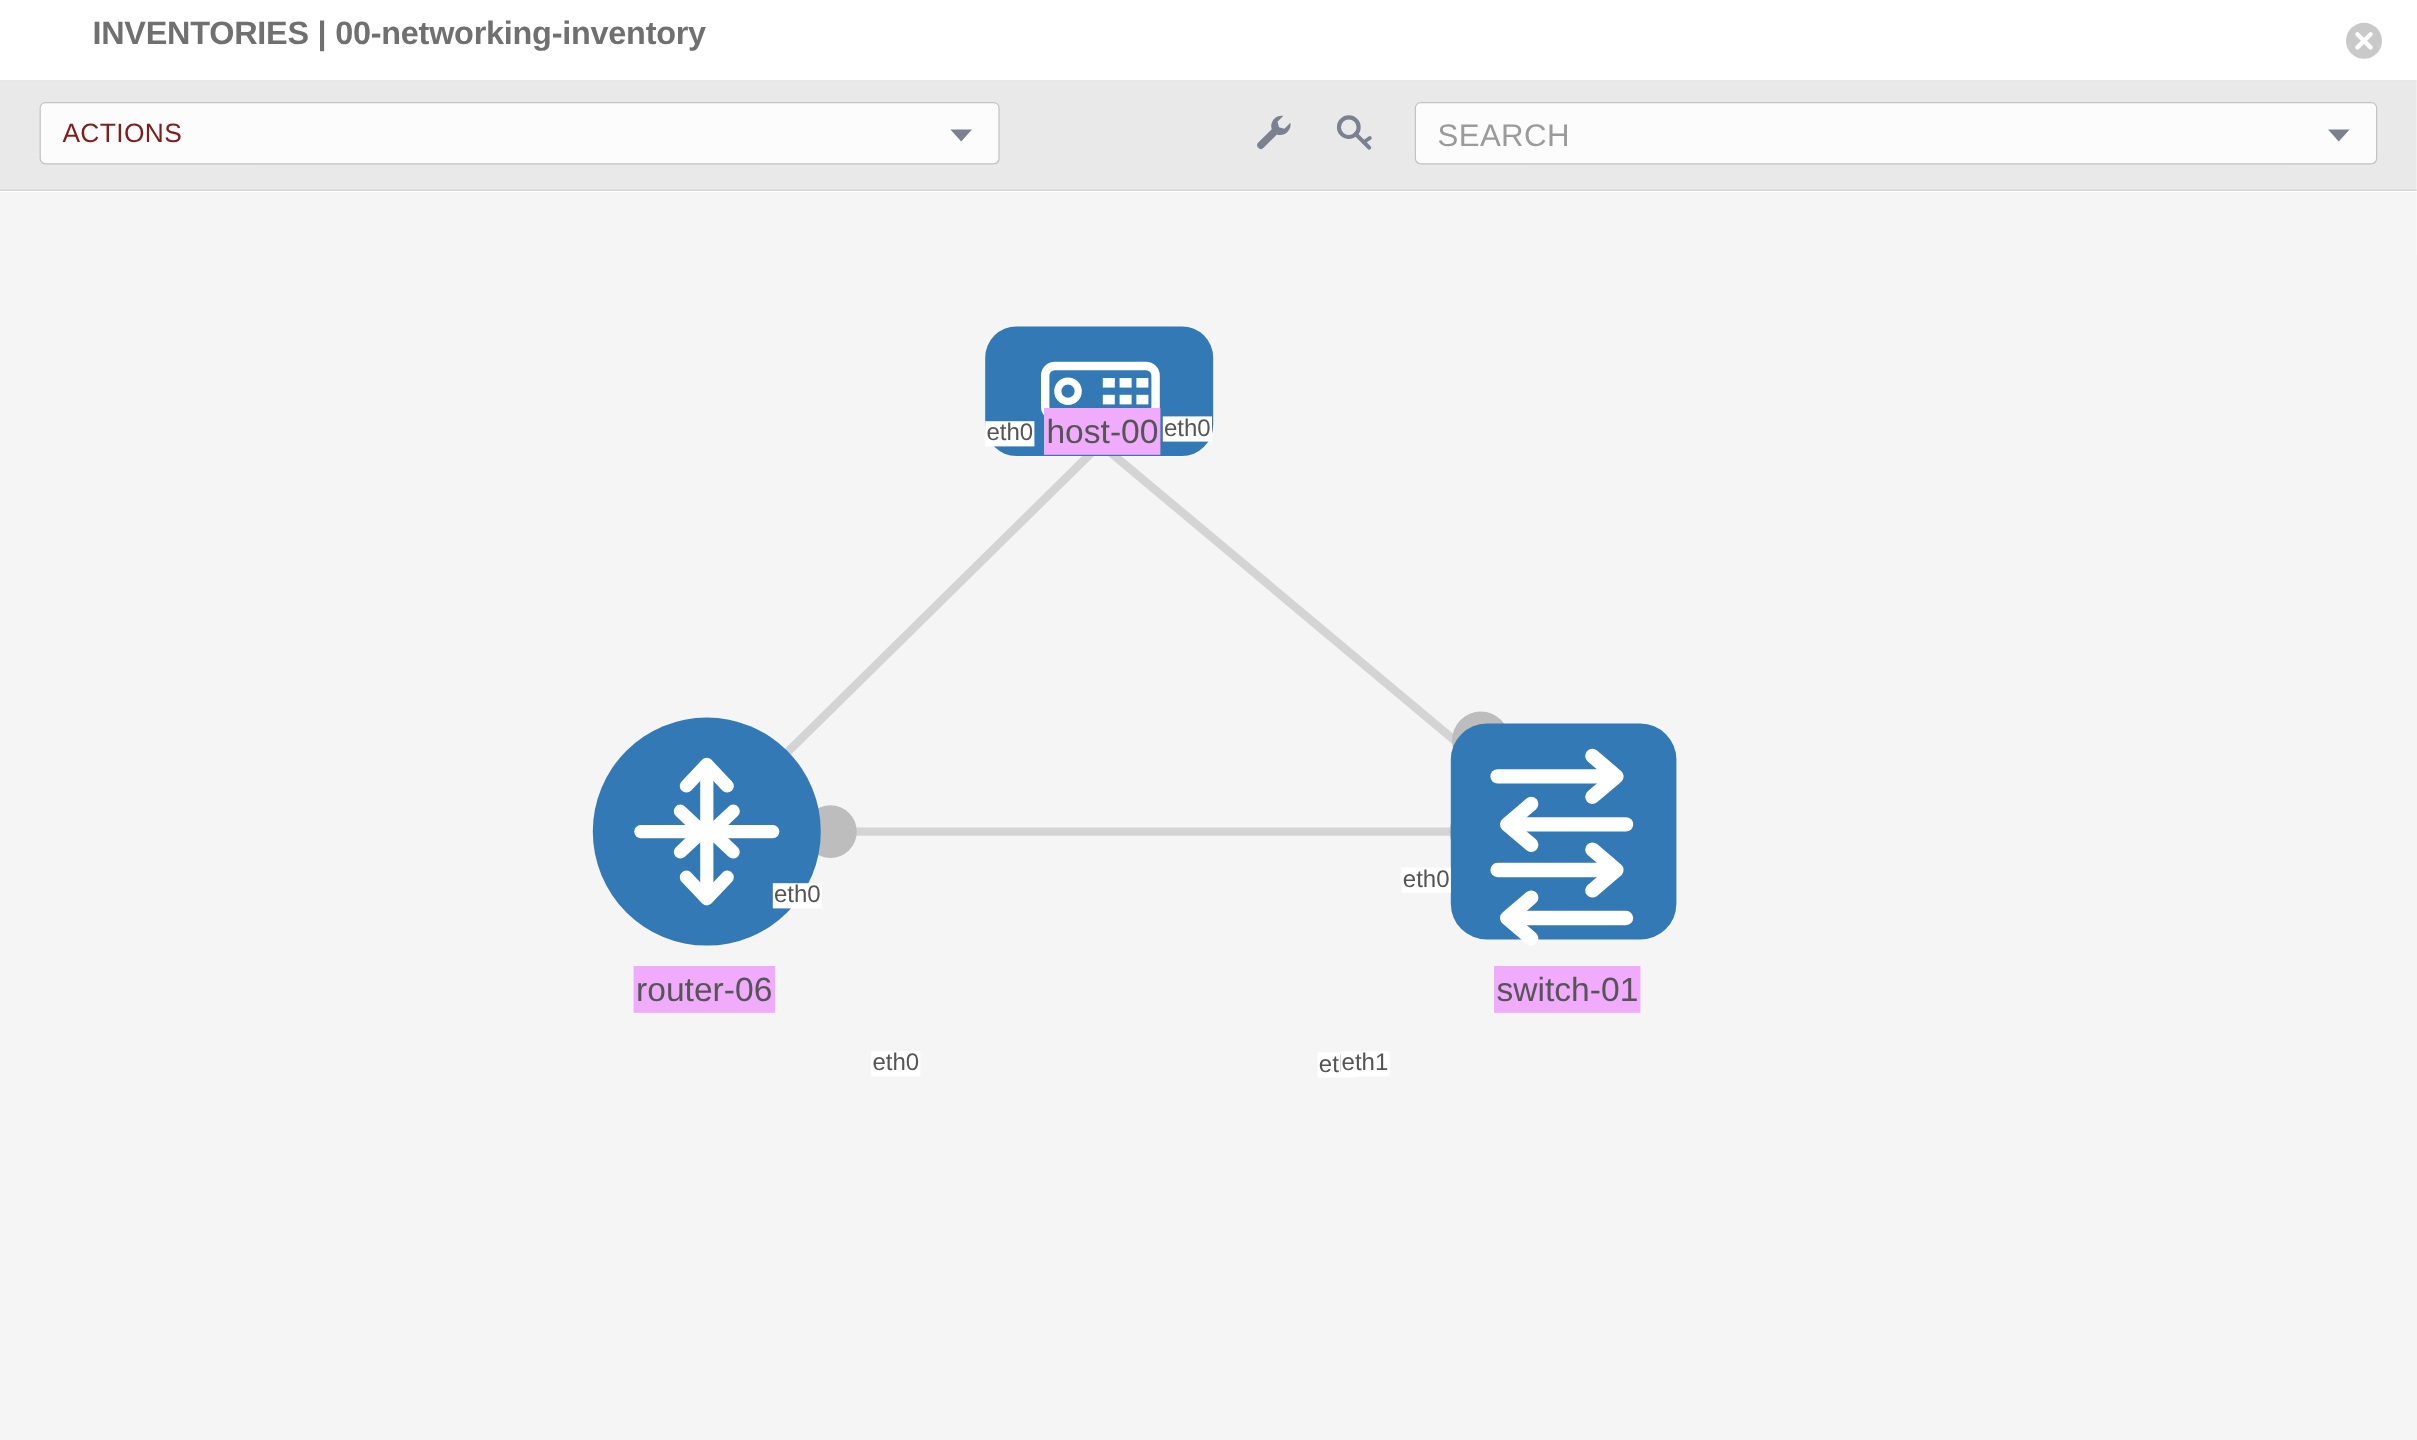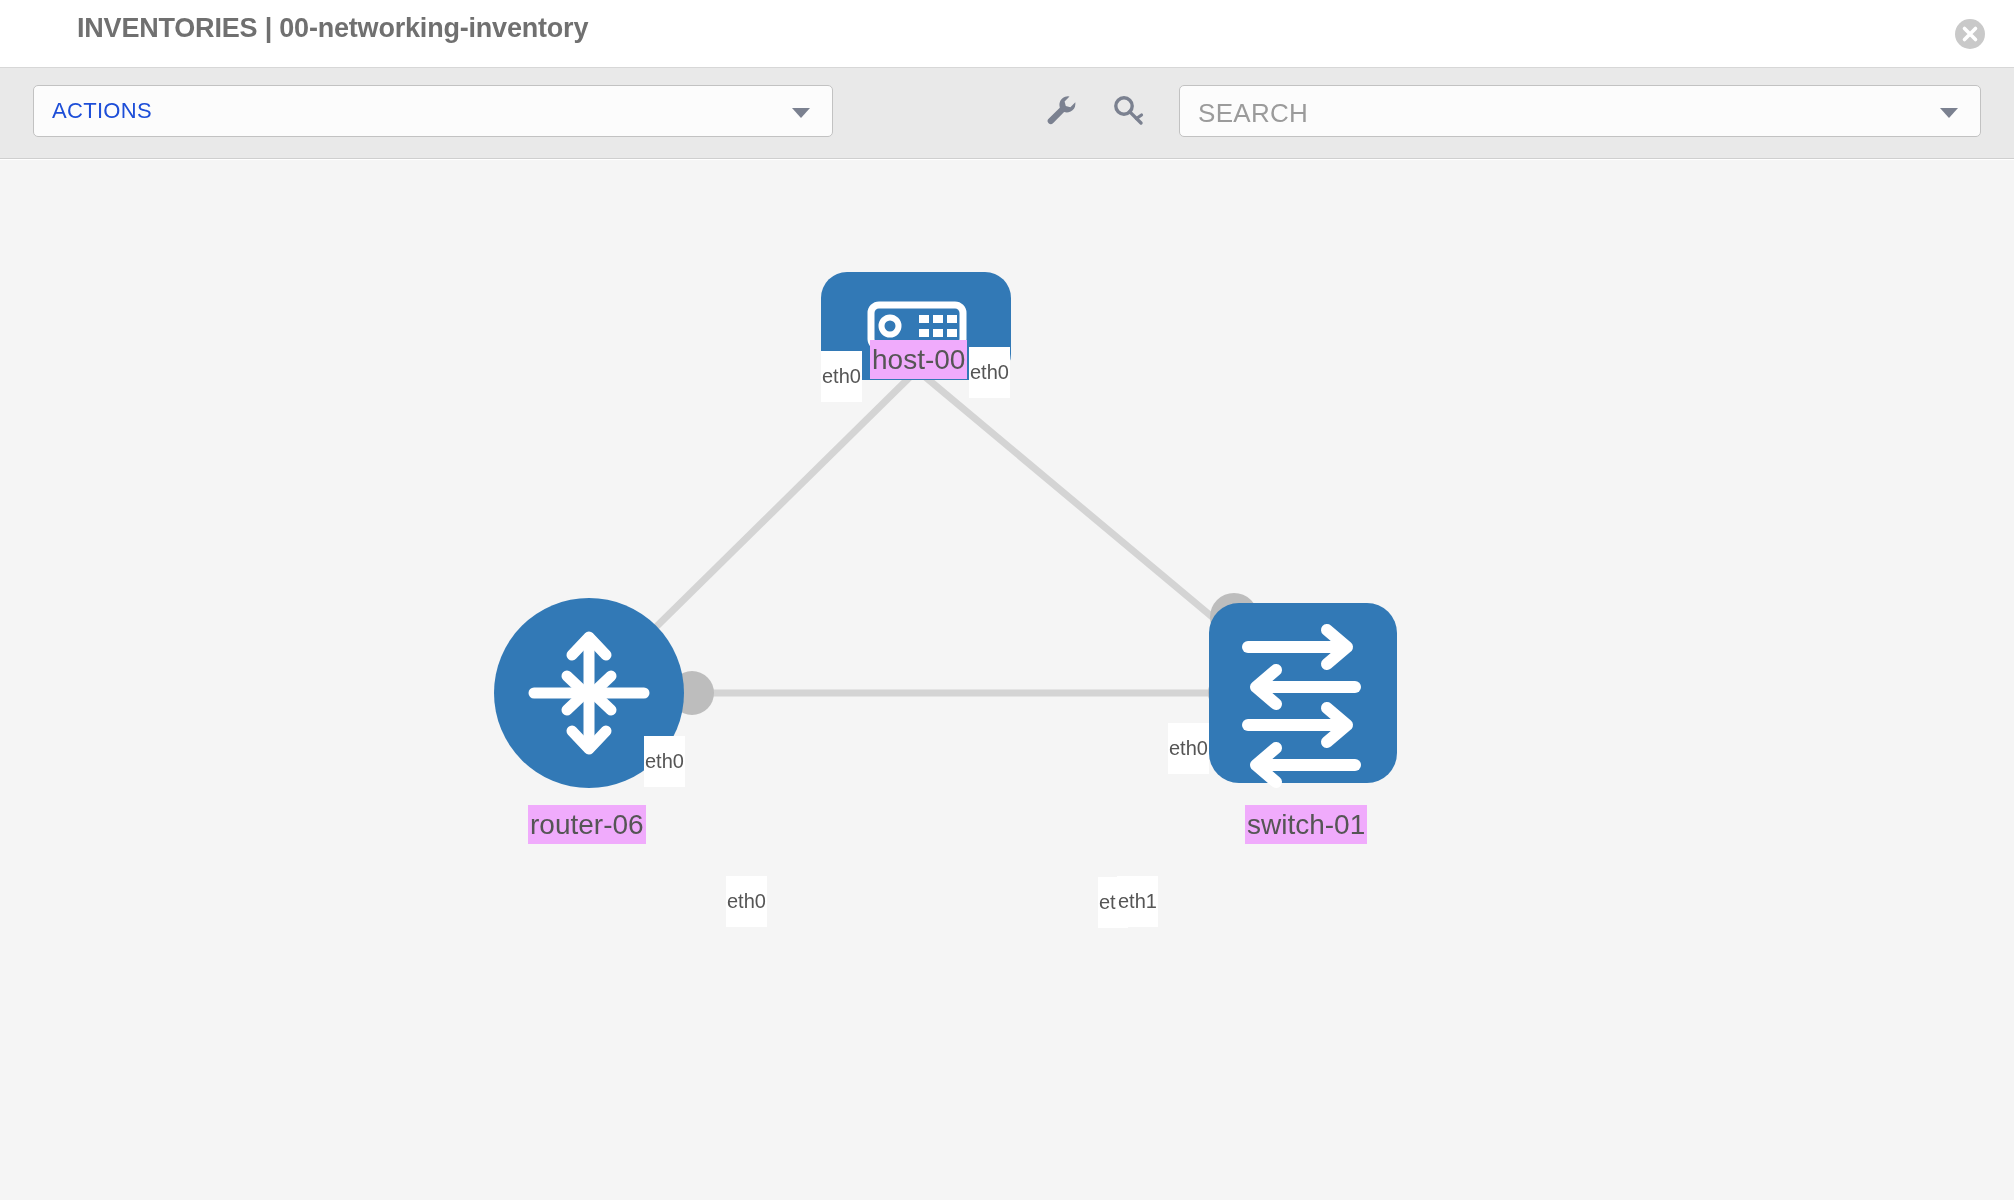--- a/index.html
+++ b/index.html
@@ -48,21 +48,21 @@
   }
   .actions-select {
     position: absolute; left: 33px; top: 85px;
     width: 800px; height: 52px;
     background: #fcfcfc;
     border: 1px solid #c2c2c2;
     border-radius: 5px;
   }
   .actions-label {
     position: absolute; left: 18px; top: 12px;
-    font-size: 22px; color: #1d4ed8;
+    font-size: 22px; color: #7f1d1d;
     letter-spacing: 0.3px;
   }
   .caret {
     position: absolute; right: 22px; top: 22px;
     width: 0; height: 0;
     border-left: 9px solid transparent;
     border-right: 9px solid transparent;
     border-top: 10px solid #7b8190;
   }
   .tool-icon {
@@ -107,21 +107,21 @@
     white-space: nowrap;
     padding: 5px 2px;
     line-height: 1.05;
   }
   .iface-label {
     position: absolute;
     font-size: 20px;
     color: #555555;
     background: #ffffff;
     white-space: nowrap;
-    padding: 15px 1px;
+    padding: 0 1px;
     line-height: 1.05;
   }
 </style>
 </head>
 <body>
 
 <div id="app">
 
   <div class="header">
     <div class="page-title">INVENTORIES | 00-networking-inventory</div>

